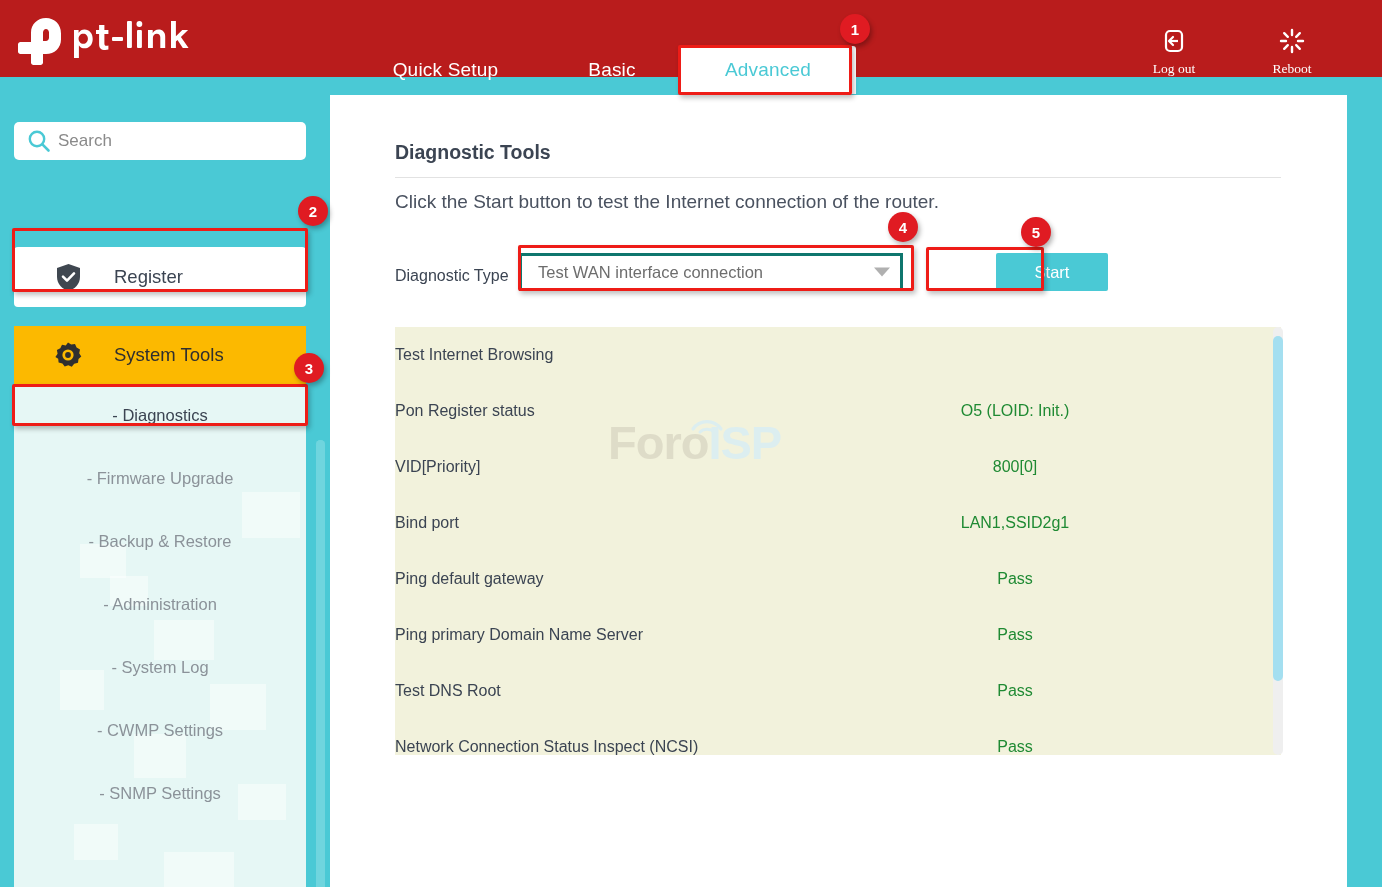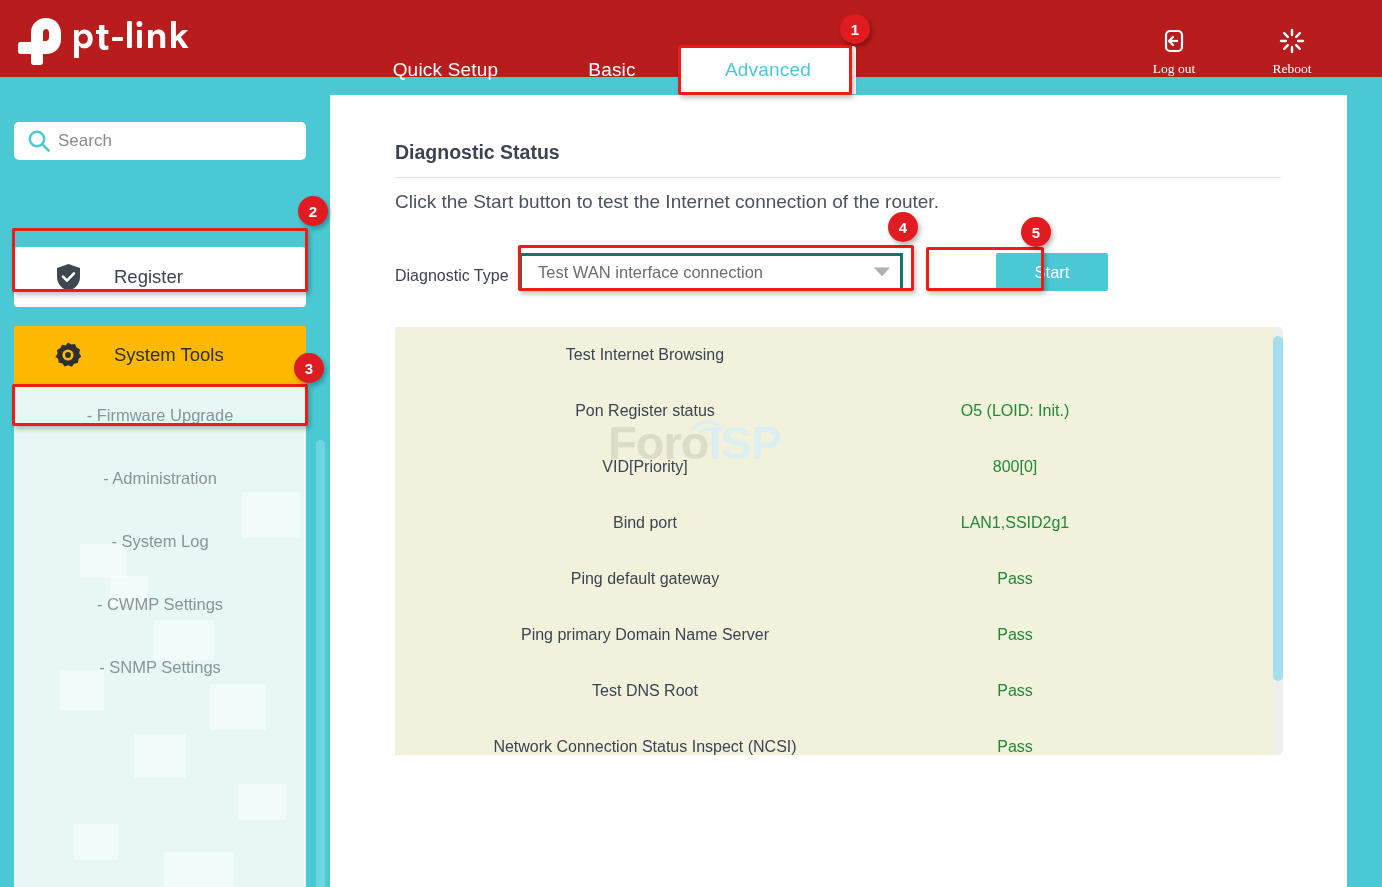--- a/index.html
+++ b/index.html
@@ -104,21 +104,21 @@
     position: absolute; left: 601px; top: 0px; width: 112px; height: 38px;
     background: #4ac9d5; border: 0; border-radius: 2px; color: #ffffff;
     font-size: 16.5px; font-family: "Liberation Sans", sans-serif; cursor: pointer;
   }
 
   .results {
     position: absolute; left: 65px; top: 232px; width: 886px; height: 428px;
     background: #f2f2dc; overflow: hidden;
   }
   .rrow { position: relative; height: 56px; display: flex; align-items: center; z-index: 2; }
-  .rlabel { width: 500px; text-align: center; font-size: 16px; color: #3b4452; }
+  .rlabel { width: 500px; font-size: 16px; color: #3b4452; }
   .rvalue { width: 240px; text-align: center; font-size: 16px; color: #1f8a33; }
 
   .watermark {
     position: absolute; left: 213px; top: 88px; z-index: 1;
     font-size: 47px; font-weight: bold; letter-spacing: -1px; pointer-events: none;
   }
   .wm-foro { color: #dedcc8; }
   .wm-isp { color: #dceef0; }
   .wm-arc { position: absolute; left: 292px; top: 82px; z-index: 1; }
 
@@ -233,35 +233,37 @@
       <div class="wm-sq" style="left:66px;top:160px;width:46px;height:34px;"></div>
       <div class="wm-sq" style="left:96px;top:192px;width:38px;height:30px;"></div>
       <div class="wm-sq" style="left:196px;top:300px;width:56px;height:46px;"></div>
       <div class="wm-sq" style="left:140px;top:236px;width:60px;height:40px;"></div>
       <div class="wm-sq" style="left:46px;top:286px;width:44px;height:40px;"></div>
       <div class="wm-sq" style="left:120px;top:350px;width:52px;height:44px;"></div>
       <div class="wm-sq" style="left:224px;top:400px;width:48px;height:36px;"></div>
       <div class="wm-sq" style="left:60px;top:440px;width:44px;height:36px;"></div>
       <div class="wm-sq" style="left:150px;top:468px;width:70px;height:46px;"></div>
 
+      <div class="subitem active">- Diagnostics</div>
       <div class="subitem">- Firmware Upgrade</div>
+      <div class="subitem">- Backup &amp; Restore</div>
       <div class="subitem">- Administration</div>
       <div class="subitem">- System Log</div>
       <div class="subitem">- CWMP Settings</div>
       <div class="subitem">- SNMP Settings</div>
 
     </div>
 
     <div class="sb-scroll-track"></div>
     <div class="sb-scroll-thumb"></div>
   </div>
 
   <div class="content">
 
-    <div class="page-title">Diagnostic Status</div>
+    <div class="page-title">Diagnostic Tools</div>
     <div class="title-rule"></div>
     <div class="page-desc">Click the Start button to test the Internet connection of the router.</div>
 
     <div class="form-row">
       <div class="form-label">Diagnostic Type</div>
       <div class="select-wrap">
         <span class="selval">Test WAN interface connection</span>
         <span class="chev"></span>
       </div>
       <button class="start-btn">Start</button>

